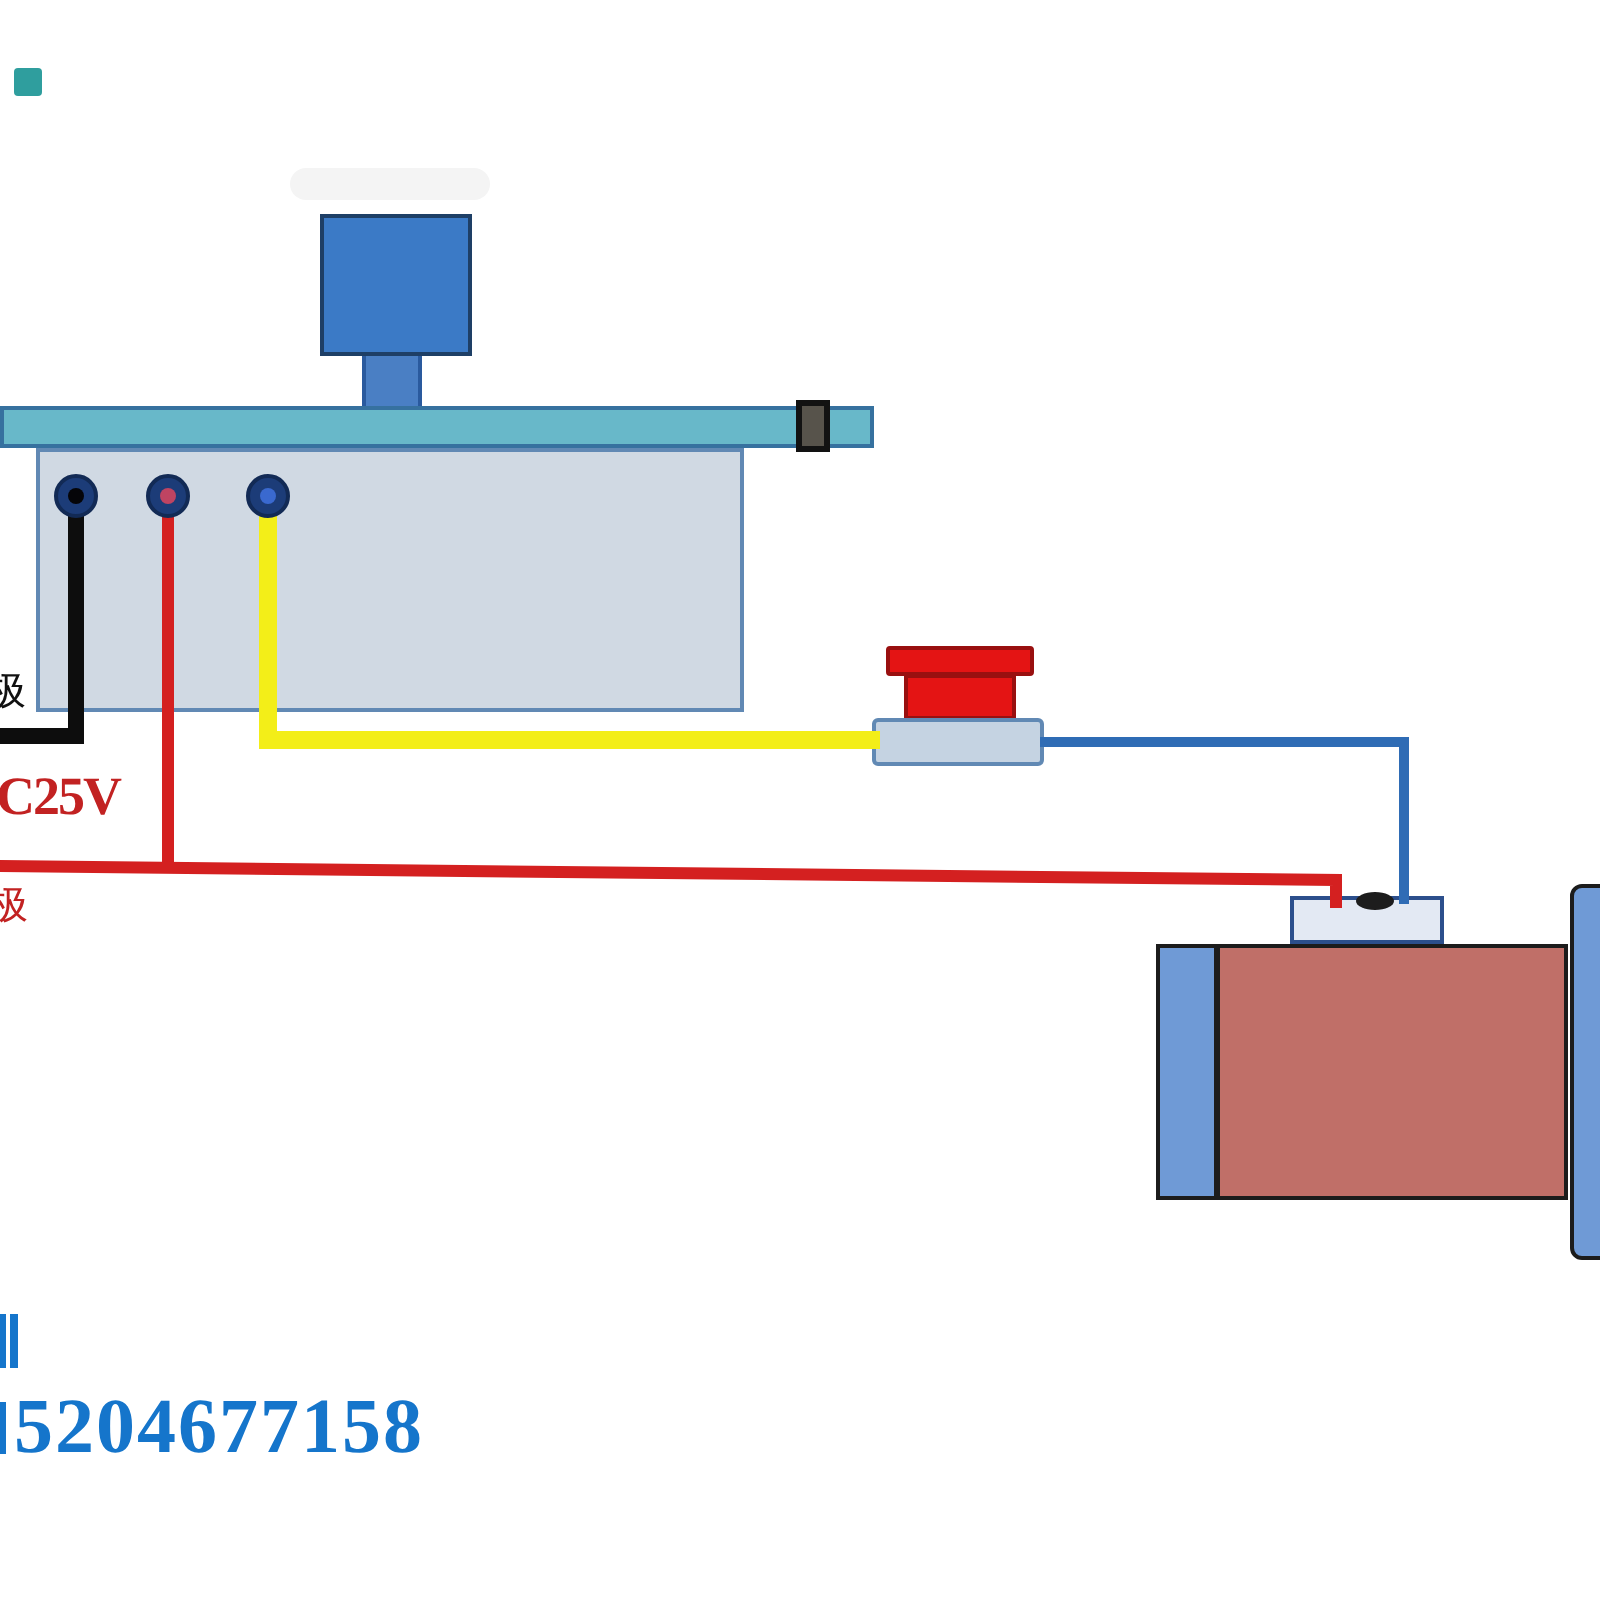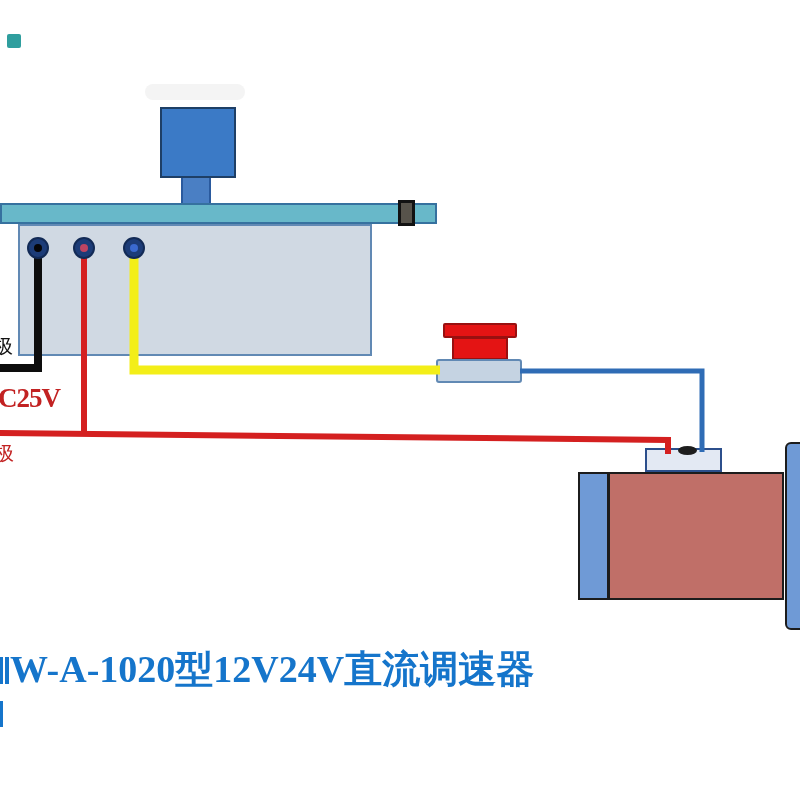--- a/index.html
+++ b/index.html
@@ -93,16 +93,16 @@
     <path class="wire-yellow" d="M134,248 L134,370 L440,370"></path>
     <path class="wire-blue" d="M520,371 L702,371 L702,452"></path>
   </svg>
 
   <div class="lbl lbl-neg">极</div>
   <div class="lbl lbl-volt">C25V</div>
   <div class="lbl lbl-pos">极</div>
 
   <div class="clip-bar cb1a"></div>
   <div class="clip-bar cb1b"></div>
-  <div class="lbl title1">W-A-1020型12V24V直流调速器</div>
   <div class="clip-bar cb2"></div>
+  <div class="lbl title2">5204677158</div>
 
 </div>
 
 </body></html>

